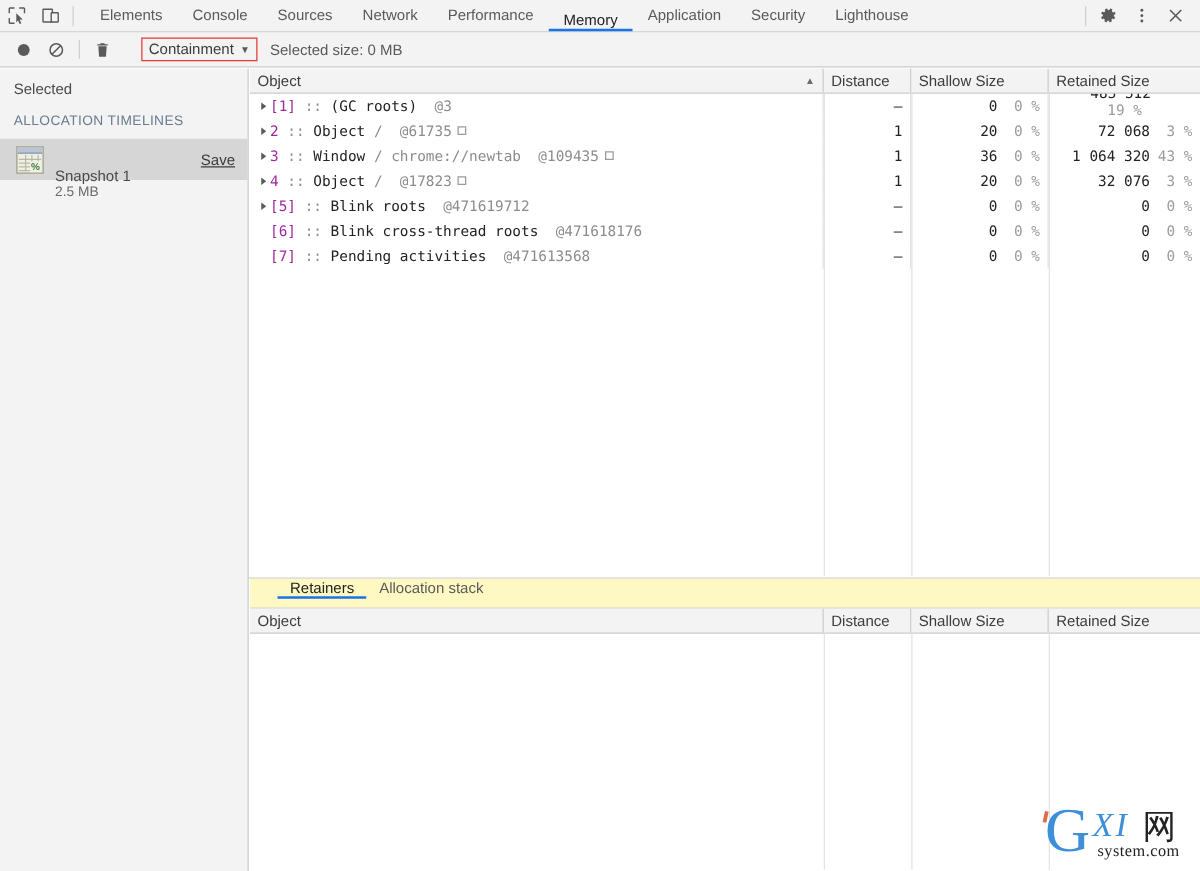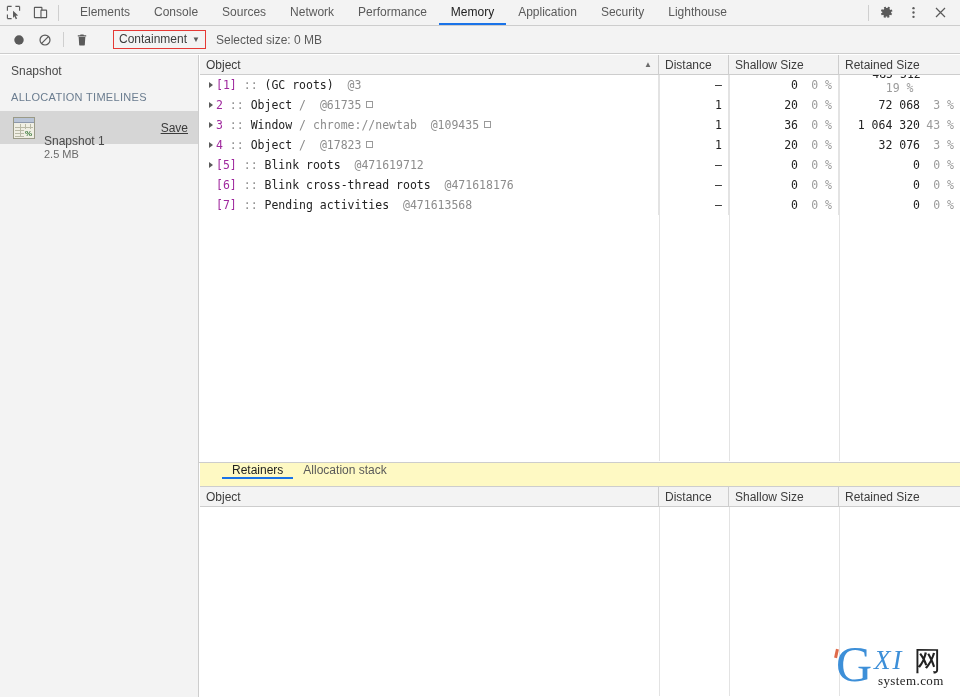--- a/index.html
+++ b/index.html
@@ -57,20 +57,21 @@
     color: #5a5a5a;
     cursor: pointer;
     white-space: nowrap;
     border-bottom: 2px solid transparent;
     position: relative;
     top: 0px;
   }
   .tab.active {
     color: #222222;
     border-bottom: 2px solid #1a73e8;
+    align-items: flex-end;
   }
   .tb-right {
     display: flex;
     align-items: center;
     padding-right: 6px;
   }
 
   
   .toolbar2 {
     position: absolute;
@@ -451,21 +452,21 @@
 
     <div class="select-wrap">
       <span>Containment</span>
       <span class="select-caret">▼</span>
     </div>
 
     <div class="sel-size">Selected size: 0 MB</div>
   </div>
 
   <div class="sidebar">
-    <div class="sb-title">Snapshot</div>
+    <div class="sb-title">Selected</div>
     <div class="sb-section">ALLOCATION TIMELINES</div>
 
     <div class="sb-item">
       <div class="sb-item-icon">
         <div class="hdr"></div>
         <div class="gl" style="left:6px"></div>
         <div class="gl" style="left:11px"></div>
         <div class="gl" style="left:16px"></div>
         <div class="gh" style="top:9px"></div>
         <div class="gh" style="top:12px"></div>

